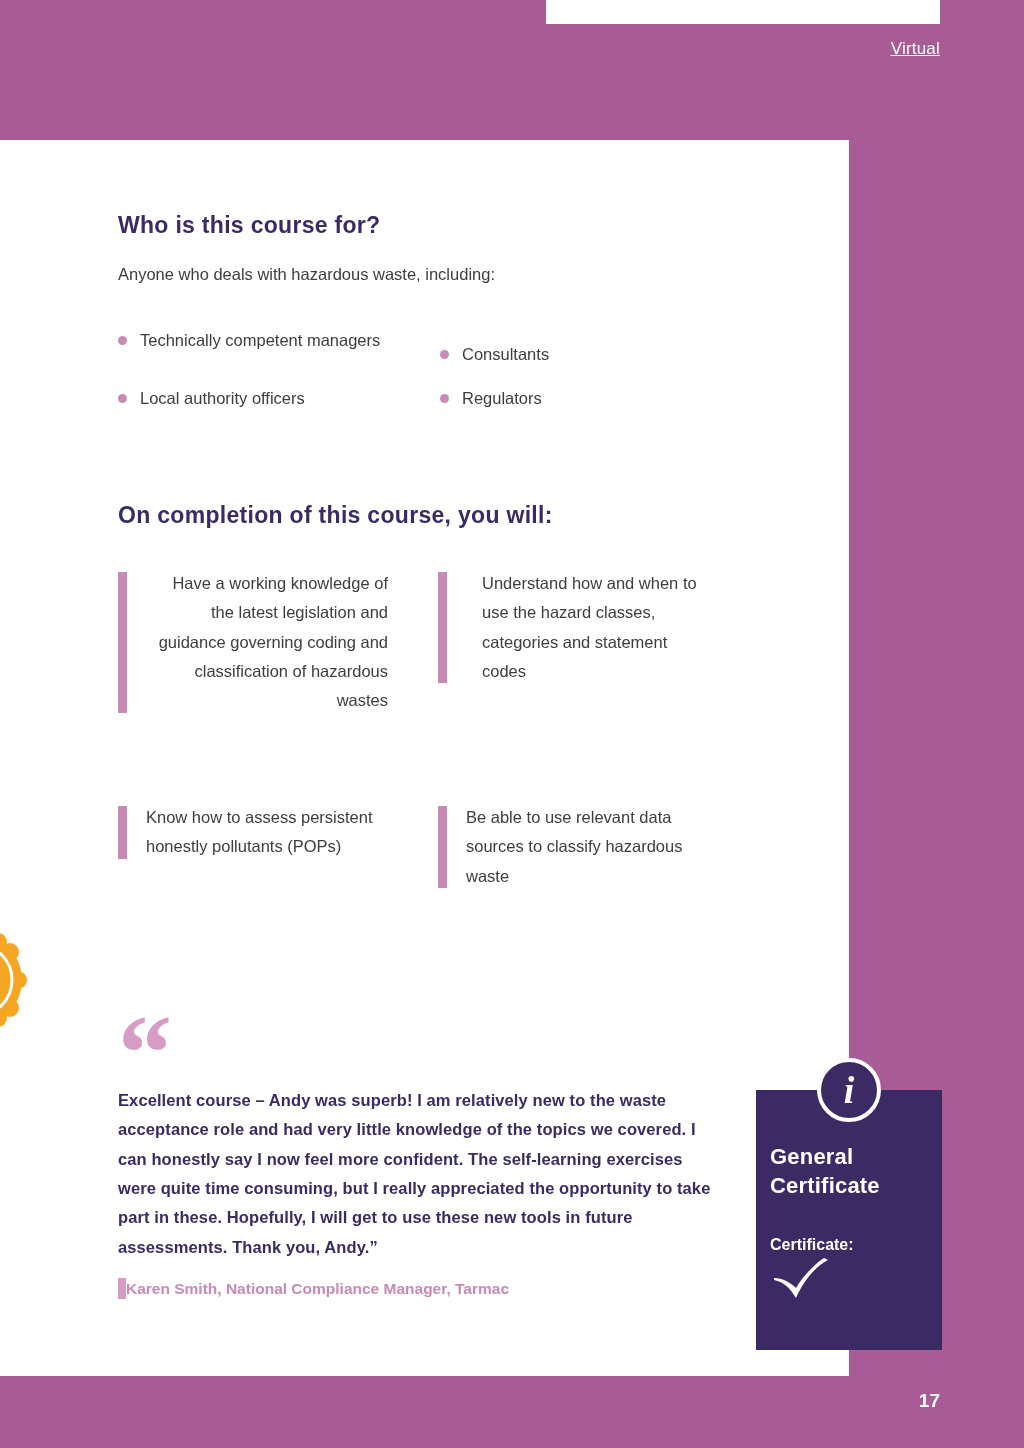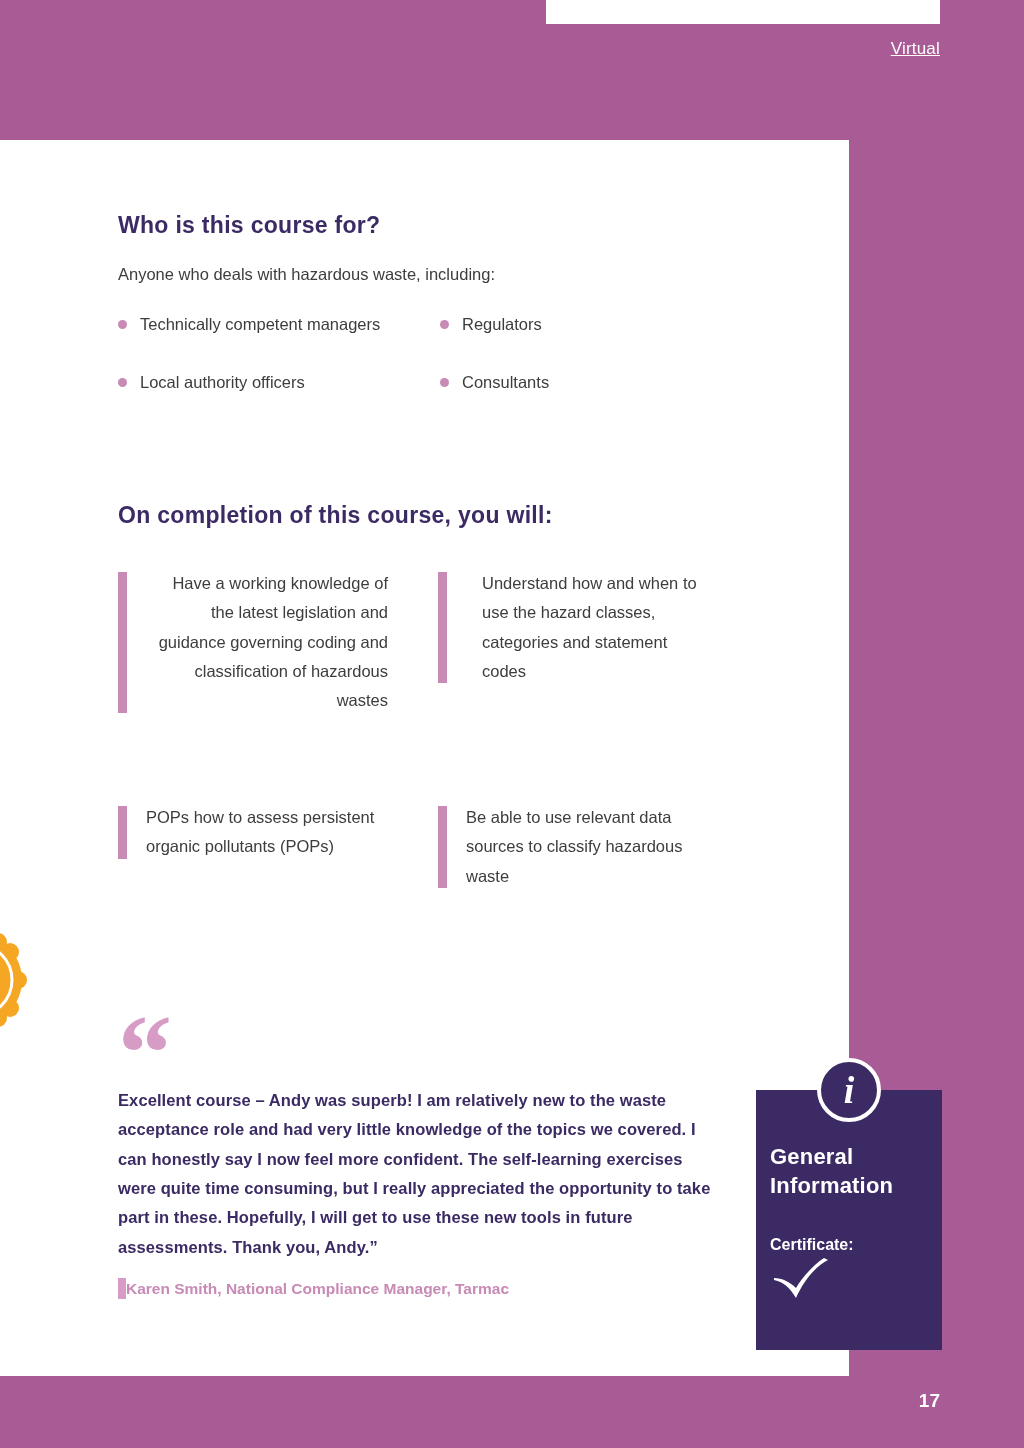--- a/index.html
+++ b/index.html
@@ -83,20 +83,21 @@
   .bullet-col-a { position: absolute; left: 0; top: 0; width: 300px; }
   .bullet-col-b { position: absolute; left: 322px; top: 0; width: 300px; }
 
   .bullet {
     position: relative;
     padding-left: 22px;
     color: #3d3d3d;
     font-size: 16.5px;
     line-height: 1.72;
     margin-bottom: 16px;
+    margin-top: 16px;
   }
   .bullet .dot {
     position: absolute;
     left: 0;
     top: 10px;
     width: 9px;
     height: 9px;
     border-radius: 50%;
     background: #c78bb5;
   }
@@ -269,67 +270,67 @@
       <div class="bullet">
         <span class="dot"></span>
         <span>Technically competent managers</span>
       </div>
       <div class="bullet" style="margin-top:30px;">
         <span class="dot"></span>
         <span>Local authority officers</span>
       </div>
     </div>
     <div class="bullet-col-b">
+      <div class="bullet" style="margin-top:30px;">
+        <span class="dot"></span>
+        <span>Consultants</span>
+      </div>
       <div class="bullet">
         <span class="dot"></span>
         <span>Regulators</span>
-      </div>
-      <div class="bullet" style="margin-top:30px;">
-        <span class="dot"></span>
-        <span>Consultants</span>
       </div>
     </div>
   </div>
 
   <div class="outcomes">
     <h2 class="section-title">On completion of this course, you will:</h2>
 
     <div class="outcome-grid" style="height:380px;">
       <div class="outcome o1">
         <span class="bar"></span>
         <span>Have a working knowledge of the latest legislation and guidance governing coding and classification of hazardous wastes</span>
       </div>
       <div class="outcome o2">
         <span class="bar"></span>
         <span>Understand how and when to use the hazard classes, categories and statement codes</span>
       </div>
       <div class="outcome o3">
         <span class="bar"></span>
-        <span>POPs how to assess persistent organic pollutants (POPs)</span>
+        <span>Know how to assess persistent honestly pollutants (POPs)</span>
       </div>
       <div class="outcome o4">
         <span class="bar"></span>
         <span>Be able to use relevant data sources to classify hazardous waste</span>
       </div>
     </div>
   </div>
 </div>
 
 <div class="quote-block">
   <div class="quote-mark">“</div>
   <div class="quote-text">Excellent course – Andy was superb! I am relatively new to the waste acceptance role and had very little knowledge of the topics we covered. I can honestly say I now feel more confident. The self-learning exercises were quite time consuming, but I really appreciated the opportunity to take part in these. Hopefully, I will get to use these new tools in future assessments. Thank you, Andy.”</div>
   <div class="quote-attrib">
     <span class="bar"></span>
     <span>Karen Smith, National Compliance Manager, Tarmac</span>
   </div>
 </div>
 
 <div class="info-card">
   <div class="info-badge">i</div>
-  <div class="info-title">General Information</div>
+  <div class="info-title">General Certificate</div>
   <div class="info-sub">Certificate:</div>
   <div class="tick">
     <svg width="62" height="46" viewBox="0 0 62 46" aria-hidden="true">
       <path d="M4 22 C14 24 20 30 26 40 C34 22 46 8 58 2 L54 0 C42 8 32 20 26 30 C20 24 12 20 4 20 Z" fill="#ffffff"></path>
     </svg>
   </div>
 </div>
 
 <div class="page-number">17</div>
 

